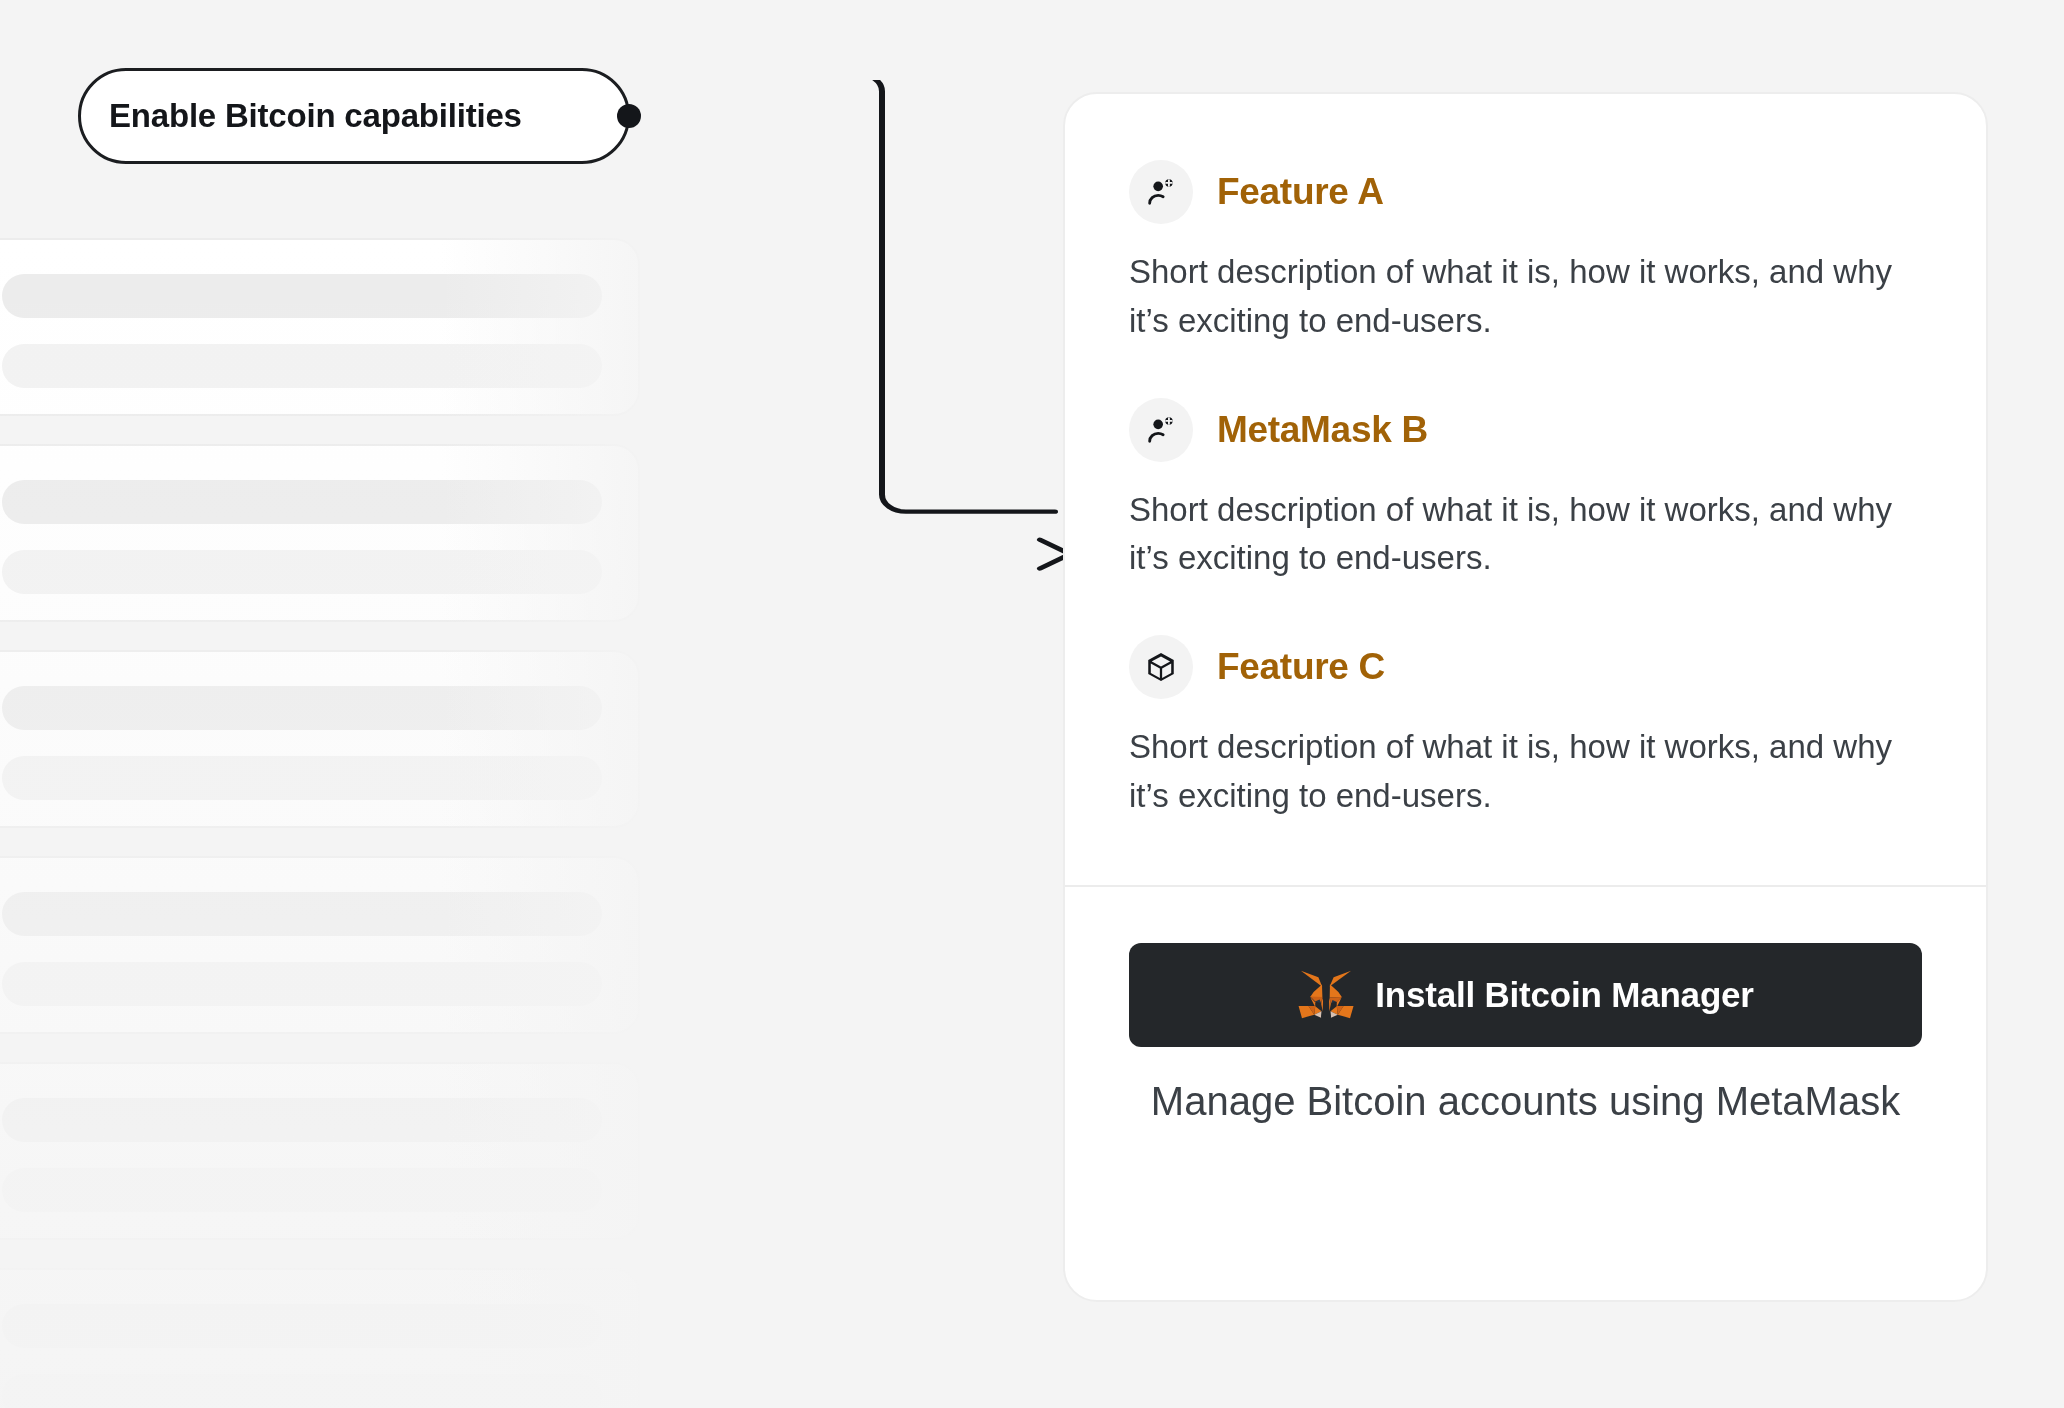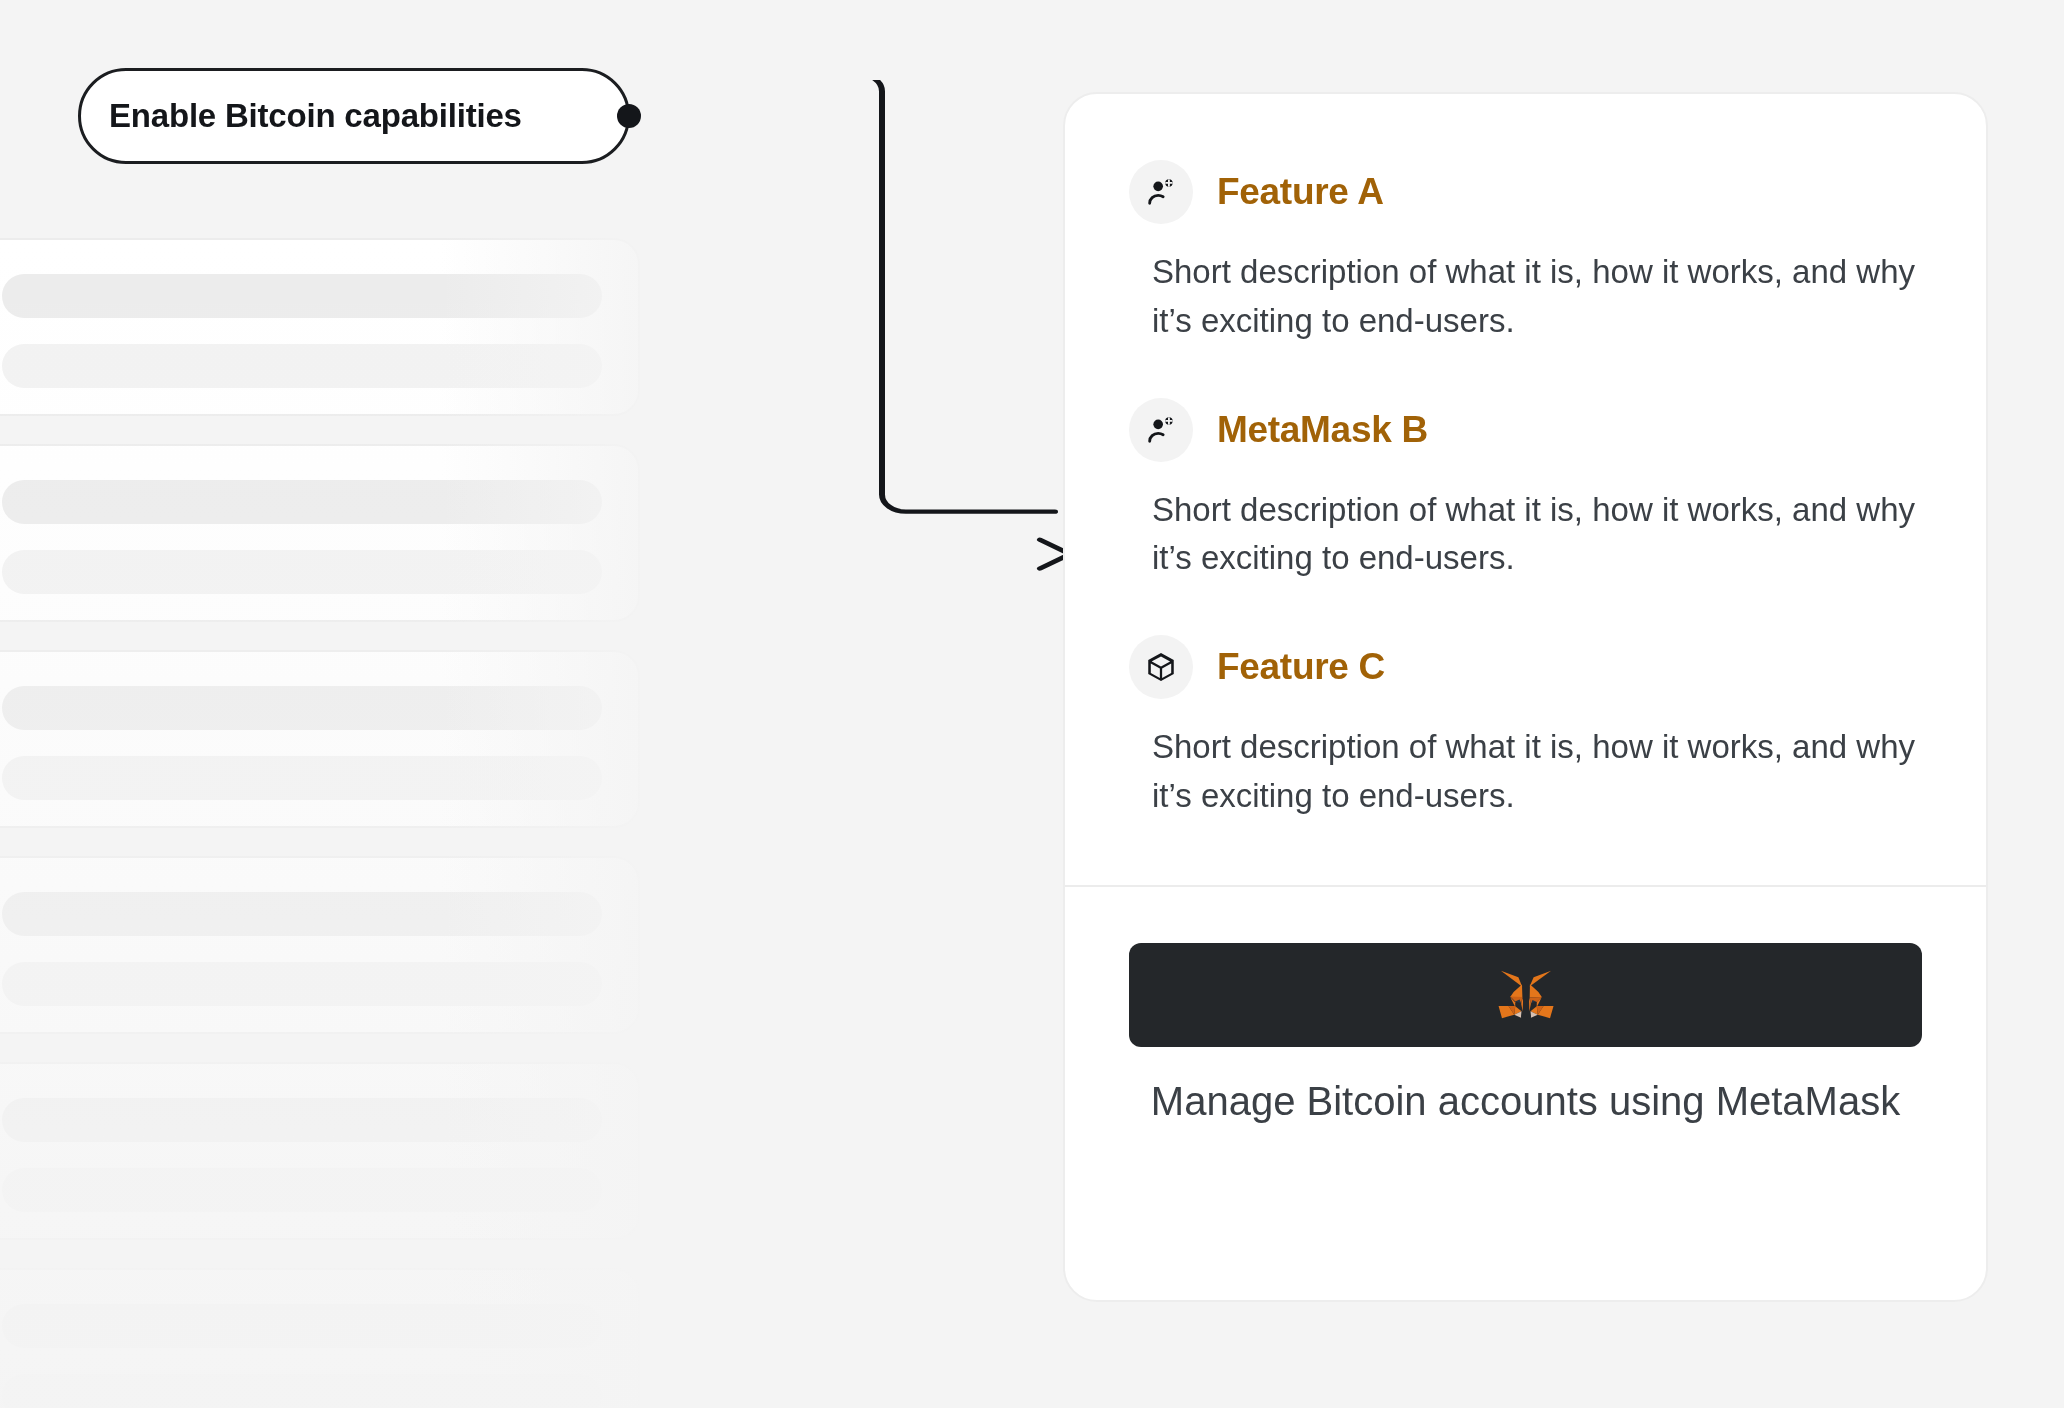--- a/index.html
+++ b/index.html
@@ -146,21 +146,20 @@
     font-size: 37px;
     font-weight: 700;
     color: #a16207;
     letter-spacing: -0.3px;
   }
   .feature-desc {
     font-size: 33px;
     line-height: 1.48;
     color: #3b4046;
     max-width: 800px;
-    margin-left: 23px;
   }
   .panel-divider {
     height: 2px;
     background: #ececec;
     margin: 10px 0 0 0;
   }
   .panel-footer {
     padding: 56px 64px 0 64px;
     text-align: center;
   }
@@ -303,18 +302,19 @@
           <path d="M37.3 38.2l1.9-4.2 4.8 2.2-6.7 2Z" fill="#233447"></path>
           <path d="M18.9 51 20 41.2l-7.6.2 6.5 9.6Z" fill="#cd6116"></path>
           <path d="M44 41.2 45.1 51l6.5-9.6-7.6-.2Z" fill="#cd6116"></path>
           <path d="M49.6 31.3l-13.5.6 1.3 7 1.9-4.2 4.8 2.2 5.5-5.6Z" fill="#cd6116"></path>
           <path d="M20 36.2l4.8-2.2 1.9 4.2 1.3-7-13.6-.6 5.6 5.6Z" fill="#cd6116"></path>
           <path d="M14.4 31.3 20.1 42.6l-.2-5.6-5.5-5.7Z" fill="#e4751f"></path>
           <path d="M44.1 36.9l-.2 5.7 5.7-11.3-5.5 5.6Z" fill="#e4751f"></path>
           <path d="M28 31.9l-1.3 7 1.6 8.4.4-11.1-.7-4.3Z" fill="#e4751f"></path>
           <path d="M36.1 31.9l-.7 4.3.35 11.1 1.6-8.4-1.25-7Z" fill="#e4751f"></path>
         </svg>
+        <span class="install-label">Install Bitcoin Manager</span>
       </button>
       <div class="footer-note">Manage Bitcoin accounts using MetaMask</div>
     </div>
   </div>
 
 </div>
 
 </body></html>

